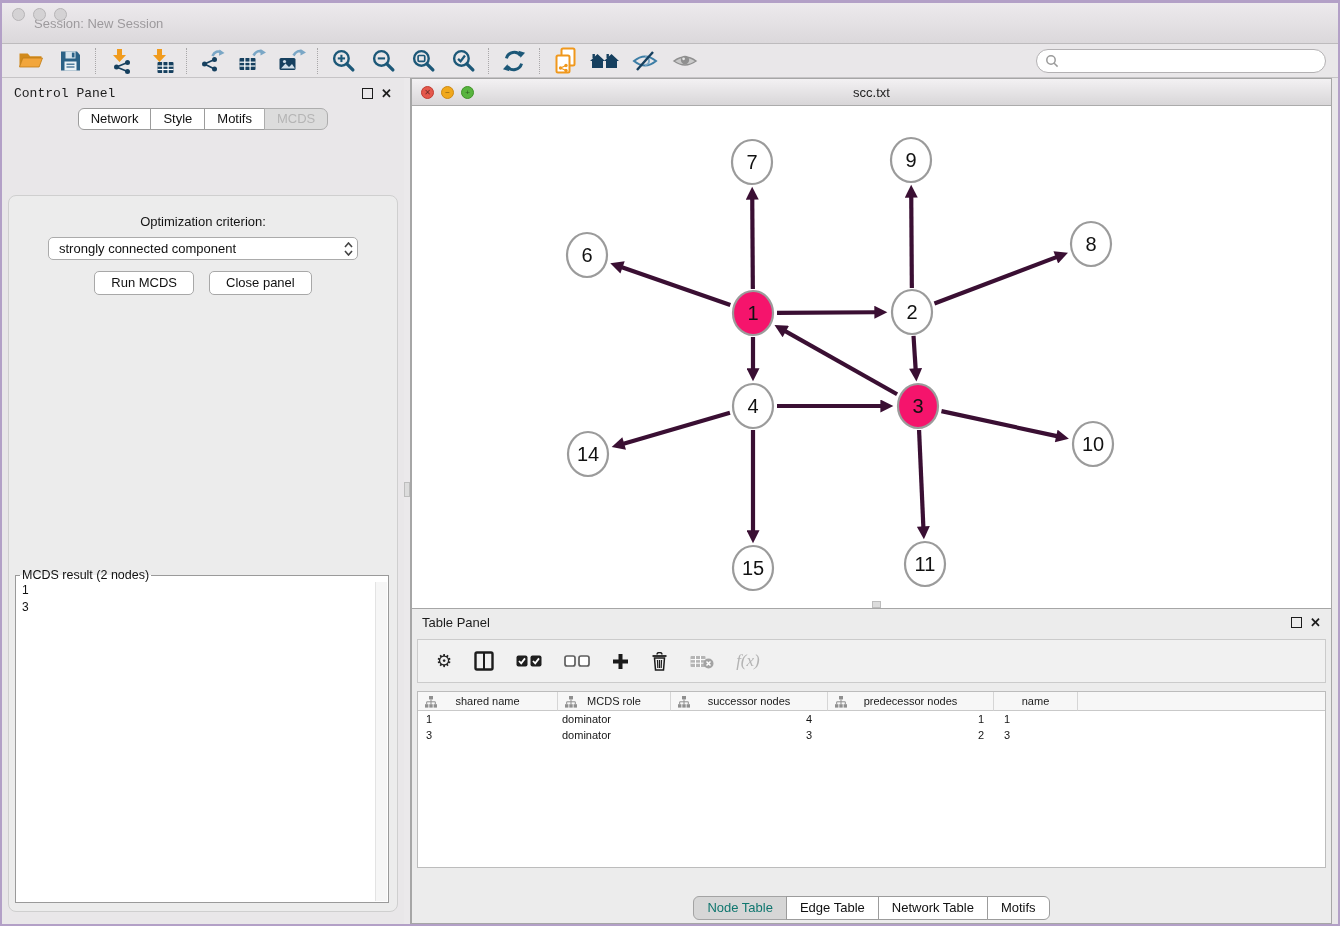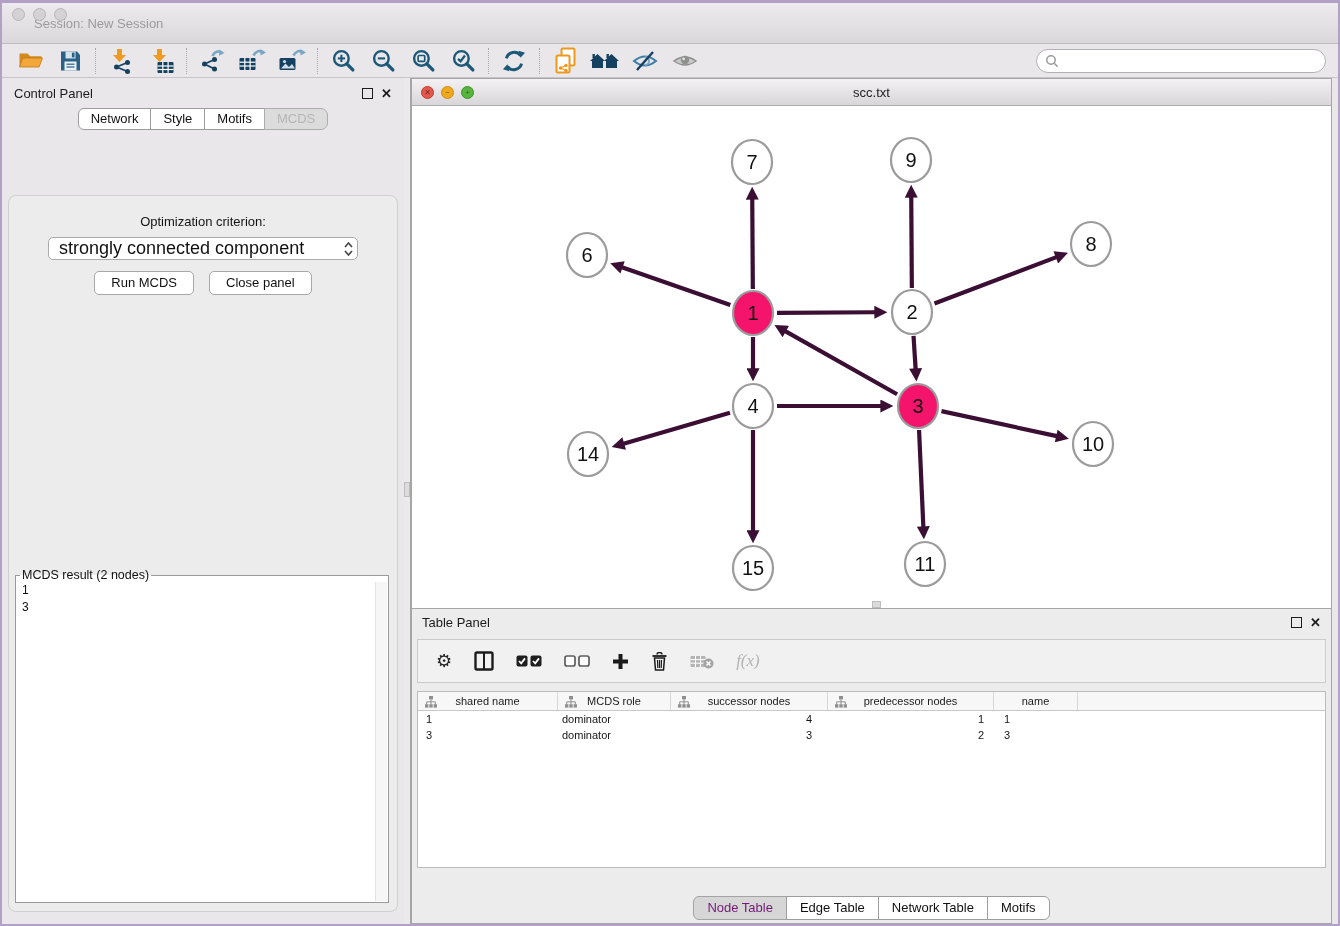--- a/index.html
+++ b/index.html
@@ -21,31 +21,31 @@
   .tsep { width:0; height:26px; border-left:1px dotted #a9a7a9; margin:0 5px; }
   .searchbox { margin-left:auto; margin-right:4px; width:290px; height:24px; background:#fff; border:1px solid #b3b1b3; border-radius:12px; display:flex; align-items:center; padding:0 8px; }
   .searchbox input { border:none; outline:none; flex:1; font-size:12px; background:transparent; margin-left:5px; }
 
   
   .main { flex:1; display:flex; min-height:0; }
 
   
   .control-panel { width:402px; position:relative; }
   .cp-header { height:30px; display:flex; align-items:center; padding:0 12px; }
-  .cp-title { font-size:13px; color:#1c1c1c; }
+  .cp-title { font-size:13px; color:#1c1c1c;font-family:Liberation Mono, monospace; }
   .win-btns { margin-left:auto; display:flex; gap:8px; align-items:center; }
   .float-btn { width:11px; height:11px; border:1.6px solid #1c1c1c; background:transparent; cursor:pointer; }
   .close-btn { font-size:13px; font-weight:bold; color:#1c1c1c; cursor:pointer; line-height:1; }
   .cp-tabs { display:flex; justify-content:center; position:relative; z-index:2; }
   .tab { font-size:13px; color:#111; background:#fff; border:1px solid #9c9c9c; padding:2px 12px 3px; margin-left:-1px; cursor:pointer; }
   .tab.first { border-radius:6px 0 0 6px; margin-left:0; }
   .tab.sel-gray { background:#dcdcdc; color:#b5b5b5; border-color:#adadad; border-radius:0 7px 7px 0;text-align:right; }
   .cp-body { position:absolute; left:6px; right:6px; top:117px; bottom:12px; background:#ececec; border:1px solid #cfcfcf; border-radius:8px; }
   .opt-label { position:absolute; top:18px; left:0; right:0; text-align:center; font-size:13px; color:#141414; }
-  .dropdown { position:absolute; top:41px; left:39px; right:39px; height:23px; background:#fff; border:1px solid #ababab; border-radius:5px; display:flex; align-items:center; padding:0 4px 0 10px; font-size:18px; color:#111; cursor:pointer; }
+  .dropdown { position:absolute; top:41px; left:39px; right:39px; height:23px; background:#fff; border:1px solid #ababab; border-radius:5px; display:flex; align-items:center; padding:0 4px 0 10px; font-size:13px; color:#111; cursor:pointer; }
   .dropdown .stepper { margin-left:auto; display:flex; flex-direction:column; align-items:center; line-height:0; }
   .btn-row { position:absolute; top:75px; left:0; right:0; display:flex; justify-content:center; gap:15px; }
   .pbtn { background:#fff; border:1px solid #a8a8a8; border-radius:5px; font-size:13px; color:#111; padding:3px 16px 4px; cursor:pointer; }
   fieldset.result { position:absolute; left:6px; right:8px; top:372px; bottom:8px; border:1px solid #9a9a9a; background:#fff; }
   fieldset.result legend { font-size:12.5px; color:#111; margin-left:4px; padding:0 2px; }
   .result-lines { position:absolute; inset:0 14px 2px 6px; font-size:12px; line-height:17px; color:#111; overflow:hidden; }
   .result-scroll { position:absolute; top:0; bottom:1px; right:1px; width:12px; background:#f6f6f6; border-left:1px solid #e3e3e3; }
 
   
   .v-splitter { width:7px; background:#ebe9eb; border-right:1px solid #a6a6a6; position:relative; cursor:col-resize; }
@@ -75,21 +75,21 @@
   .thead .cell { background:#f7f7f7; border-right:1px solid #d6d6d6; border-bottom:1px solid #c9c9c9; height:19px; position:relative; display:flex; align-items:center; justify-content:center; color:#1a1a1a; }
   .thead .cell .hicon { position:absolute; left:7px; top:4px; }
   .thead .cell.filler { border-right:none; }
   .trow .cell { height:16px; display:flex; align-items:center; color:#161616; }
   .cell.a-l0 { padding-left:8px; } .cell.a-l1 { padding-left:4px; }
   .cell.a-r2 { justify-content:flex-end; padding-right:16px; }
   .cell.a-r3 { justify-content:flex-end; padding-right:10px; }
   .cell.a-l4 { padding-left:10px; }
   .tp-tabs { position:absolute; bottom:3px; left:0; right:0; display:flex; justify-content:center; }
   .tp-tab { font-size:13px; background:#fff; color:#111; border:1px solid #9c9c9c; margin-left:-1px; padding:3px 13px 4px; cursor:pointer; }
-  .tp-tab.sel { background:#d6d6d6; color:#701a75; border-color:#a3a3a3; border-radius:6px 0 0 6px; margin-left:0; }
+  .tp-tab.sel { background:#d6d6d6; color:#0f766e; border-color:#a3a3a3; border-radius:6px 0 0 6px; margin-left:0; }
   .tp-tab.last { border-radius:0 6px 6px 0; }
 
   
   .statusbar { height:36px; background:#e9e7e9; border-top:1px solid #c2c2c2; position:relative; }
   .list-btn { position:absolute; left:10px; top:6px; width:30px; height:24px; background:#f2f2f2; border:1px solid #b9b9b9; display:flex; align-items:center; justify-content:center; cursor:pointer; }
   .mem-btn { position:absolute; right:8px; top:6px; height:24px; background:#fdfdfd; border:1px solid #b0b0b0; border-radius:4px; display:flex; align-items:center; gap:6px; padding:0 10px; cursor:pointer; font-size:12px; color:#111; }
   .mem-dot { width:11px; height:11px; border-radius:50%; background:#17a035; }
   svg { display:block; }
 </style>
 </head>

